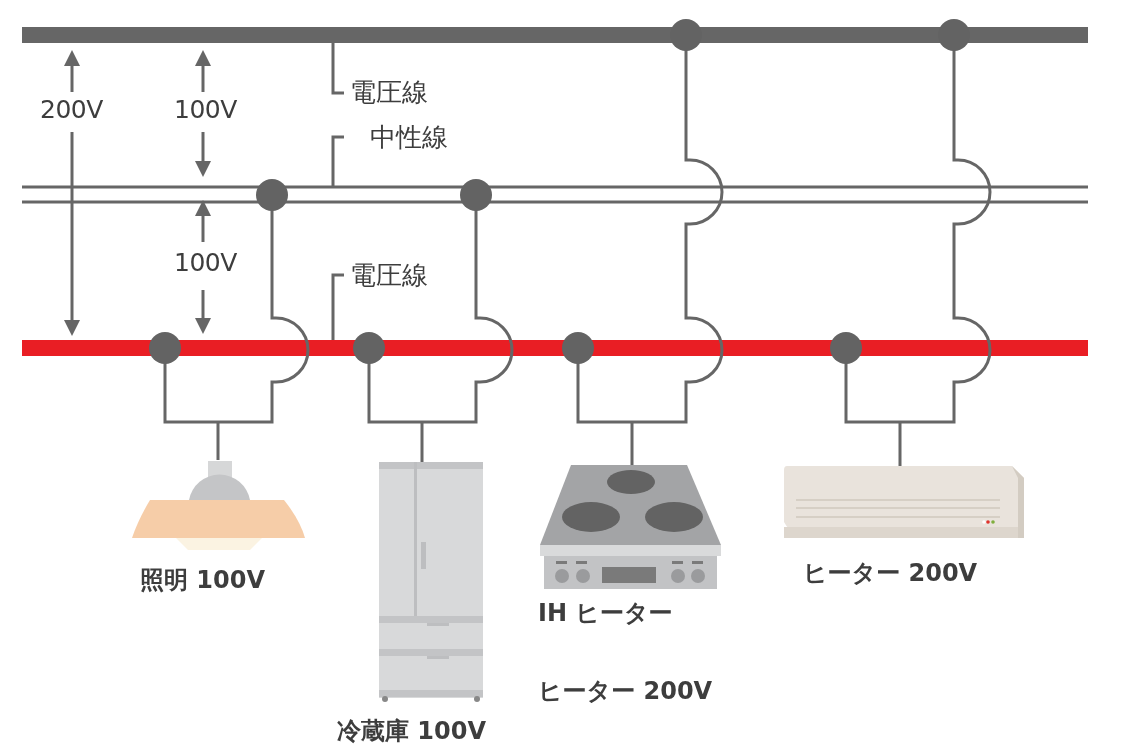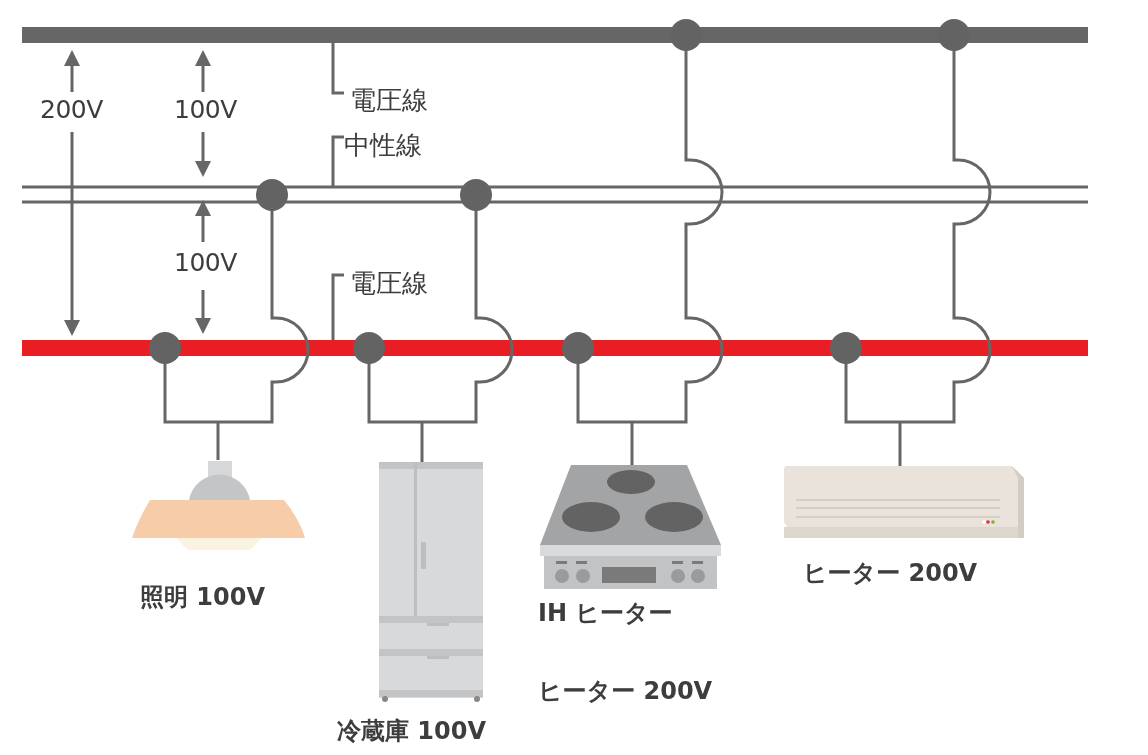--- a/index.html
+++ b/index.html
@@ -1,21 +1,21 @@
 <!DOCTYPE html>
 <html><head>
 <meta charset="utf-8">
 <style>
   html, body { margin: 0; padding: 0; background: #ffffff; }
   body { width: 1148px; height: 755px; position: relative; overflow: hidden;
          font-family: "DejaVu Sans", "Liberation Sans", sans-serif; }
   svg#diagram { position: absolute; left: 0; top: 0; }
   .lbl { position: absolute; color: #3d3d3d; white-space: nowrap; }
   .volt { font-size: 25px; font-weight: normal; letter-spacing: -0.5px; }
-  .wire-lbl { font-size: 26px; margin-top: 8px; }
+  .wire-lbl { font-size: 26px; }
   .app-lbl { font-size: 24px; font-weight: bold; line-height: 30px; }
 </style>
 </head>
 <body>
 
 <svg id="diagram" width="1148" height="755" viewBox="0 0 1148 755" xmlns="http://www.w3.org/2000/svg">
 
   <rect x="22" y="27" width="1066" height="16" fill="#666666"></rect>
 
   <g stroke="#666666" stroke-width="3">
@@ -122,20 +122,20 @@
     <circle cx="988" cy="522" r="1.8" fill="#e0332b"></circle>
     <circle cx="993" cy="522" r="1.8" fill="#7fae3d"></circle>
   </g>
 </svg>
 
 <div class="lbl volt" style="left:40px; top:95px;">200V</div>
 <div class="lbl volt" style="left:174px; top:95px;">100V</div>
 <div class="lbl volt" style="left:174px; top:248px;">100V</div>
 
 <div class="lbl wire-lbl" style="left:350px; top:75px;">電圧線</div>
-<div class="lbl wire-lbl" style="left:344px; top:120px;">中性線</div>
+<div class="lbl wire-lbl" style="left:370px; top:120px;">中性線</div>
 <div class="lbl wire-lbl" style="left:350px; top:258px;">電圧線</div>
 
-<div class="lbl app-lbl" style="left:140px; top:582px;">照明 100V</div>
+<div class="lbl app-lbl" style="left:140px; top:565px;">照明 100V</div>
 <div class="lbl app-lbl" style="left:337px; top:716px;">冷蔵庫 100V</div>
 <div class="lbl app-lbl" style="left:538px; top:598px;">IH ヒーター</div>
 <div class="lbl app-lbl" style="left:538px; top:636px;margin-top:40px;">ヒーター 200V</div>
 <div class="lbl app-lbl" style="left:803px; top:558px;">ヒーター 200V</div>
 
 </body></html>

